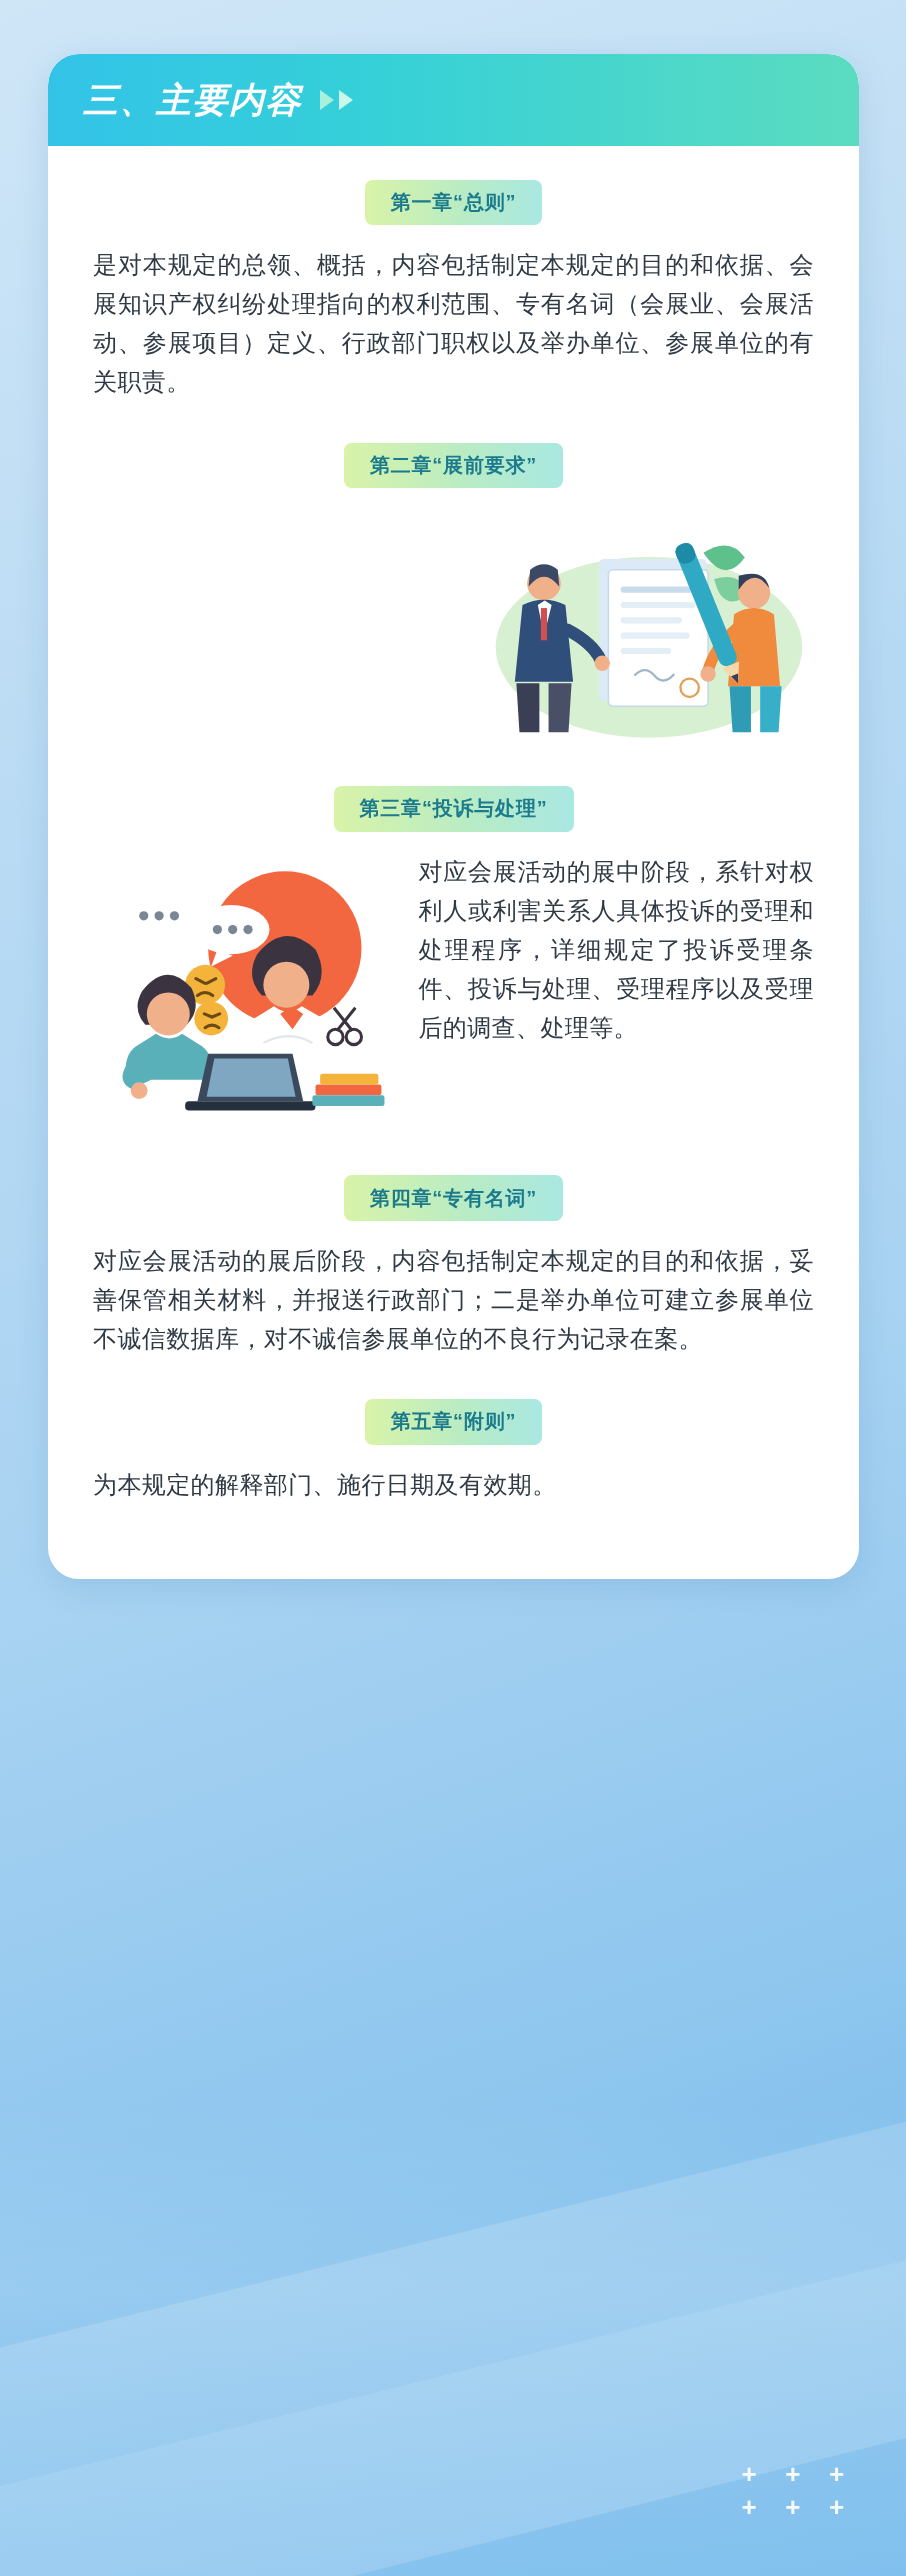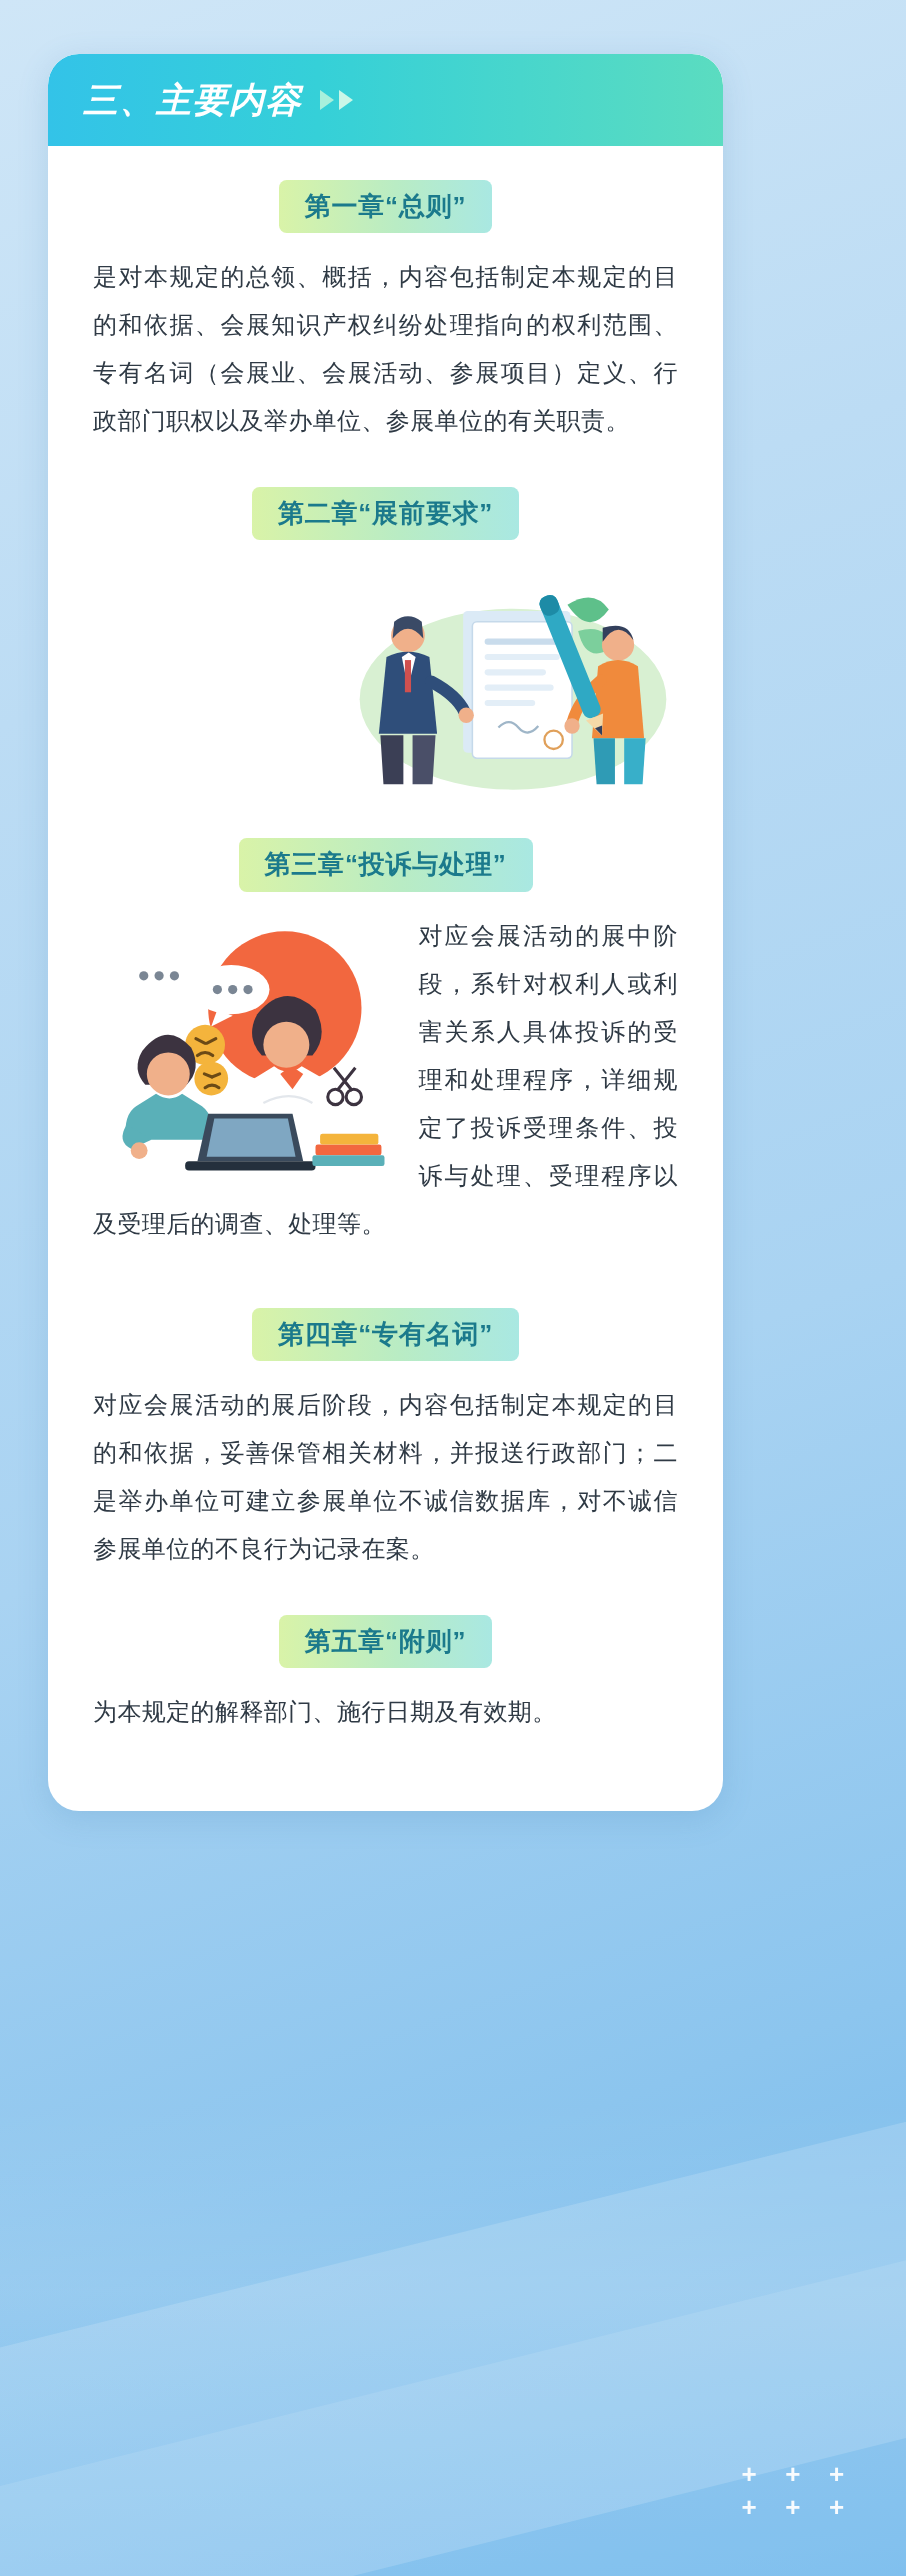--- a/index.html
+++ b/index.html
@@ -49,21 +49,21 @@
     pointer-events: none;
     opacity: 0.95;
   }
   .plus-cluster div { margin-bottom: 7.7px; }
 
   
   .card {
     position: absolute;
     left: 48px;
     top: 54px;
-    width: 675px;
+    width: 811px;
     border-radius: 31px;
     background: #ffffff;
     box-shadow: 0 7.7px 31px rgba(60,120,170,0.18);
     overflow: hidden;
   }
   .card-header {
     height: 92px;
     background: linear-gradient(90deg, #33c3e8 0%, #35d0d8 40%, #5bdcc0 100%);
     border-top-left-radius: 31px;
     border-top-right-radius: 31px;
@@ -99,30 +99,30 @@
 
   .chapter { margin-bottom: 7.7px; }
 
   .chapter-badge {
     display: block;
     margin: 0 auto 20px auto;
     padding: 9.2px 26px;
     border-radius: 7.7px;
     background: linear-gradient(90deg, #d9f3a8 0%, #b9ecc4 55%, #a9e8e2 100%);
     color: #1b7a8c;
-    font-size: 26px;
+    font-size: 20px;
     font-weight: bold;
     text-align: left;
     width: fit-content;
     letter-spacing: 0.8px;
   }
 
   .para {
     font-size: 24px;
-    line-height: 48px;
+    line-height: 39px;
     color: #2f3a45;
     text-align: justify;
     margin: 0 0 21.5px 0;
     letter-spacing: 0.4px;
   }
 
   
   .fig-right {
     float: right;
     margin: 4.6px 0 4.6px 17px;

